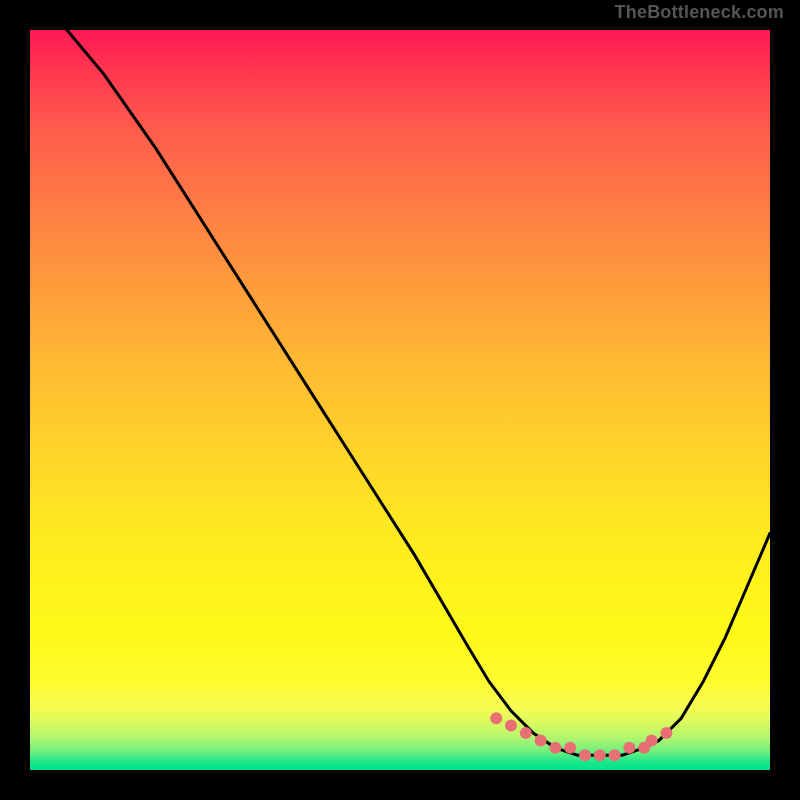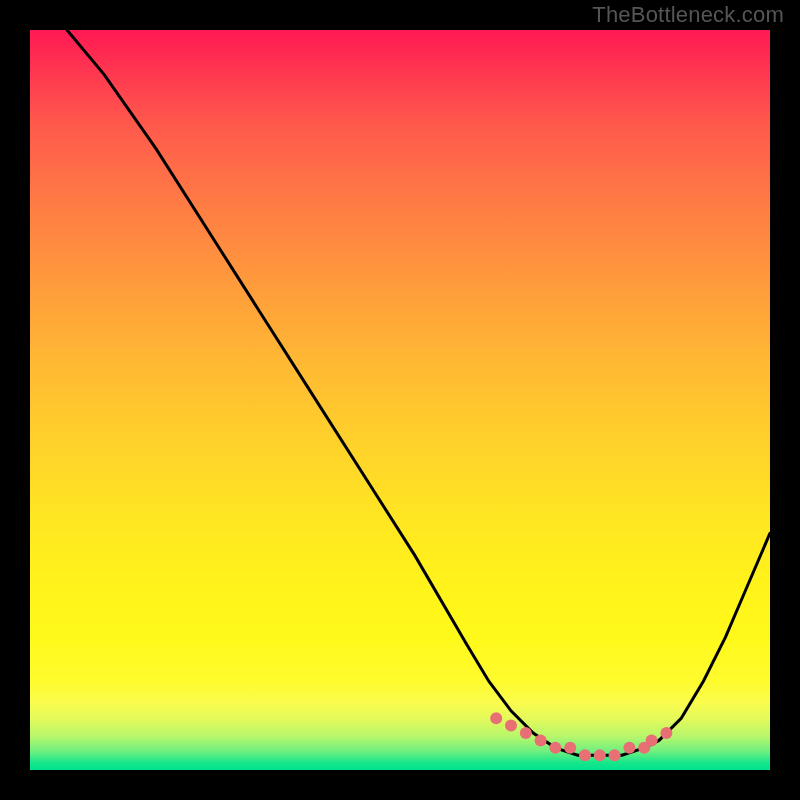--- a/index.html
+++ b/index.html
@@ -15,22 +15,22 @@
     position: relative;
     width: 800px;
     height: 800px;
     background: #000;
   }
   .watermark {
     position: absolute;
     top: 2px;
     right: 16px;
     color: #555;
-    font-size: 22px;
-    font-weight: 400;
+    font-size: 18px;
+    font-weight: 700;
     letter-spacing: 0.2px;
     z-index: 10;
   }
   .plot-area {
     position: absolute;
     left: 30px;
     top: 30px;
     width: 740px;
     height: 740px;
   }

